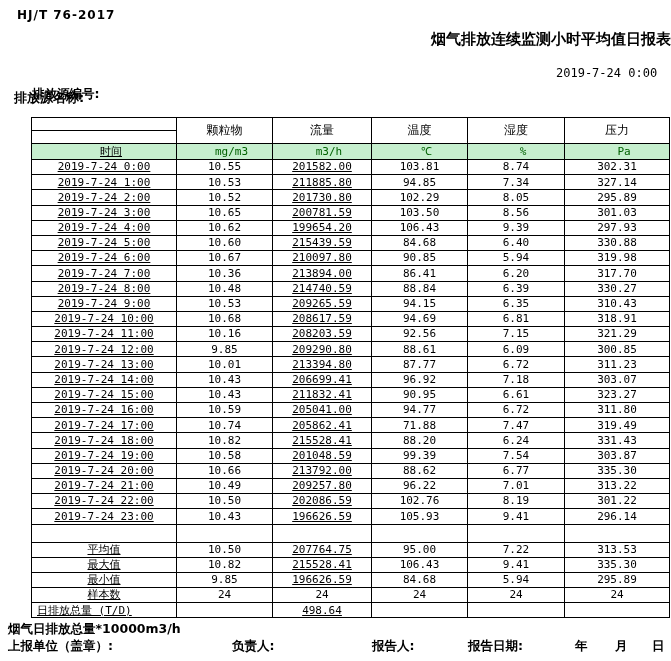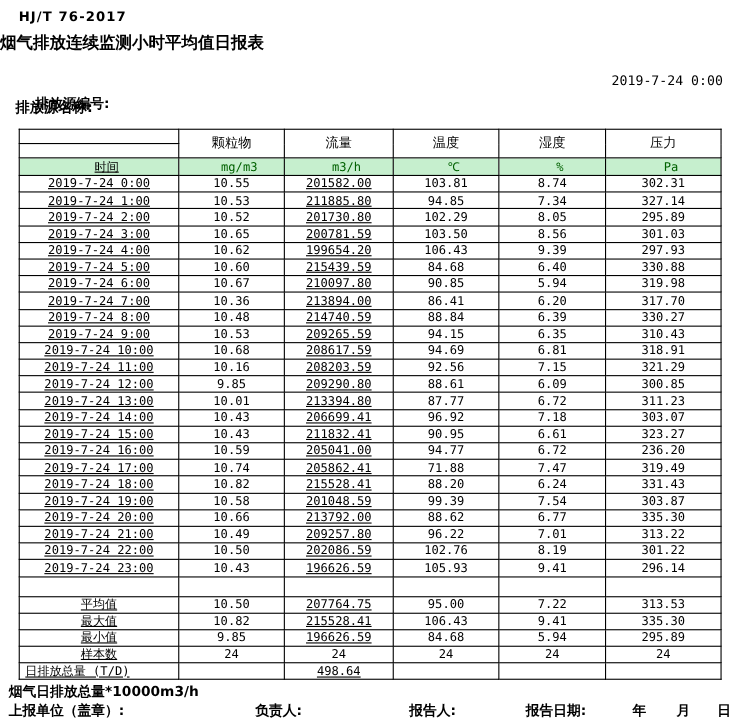--- a/index.html
+++ b/index.html
@@ -13,31 +13,31 @@
   .page { position: relative; width: 671px; height: 661px; }
 
   .standard-code {
     position: absolute; left: 17px; top: 8px;
     font-weight: bold; font-size: 12px;
     font-family: "DejaVu Sans", sans-serif;
     letter-spacing: 1px;
   }
   .report-title {
     position: absolute; left: 0; top: 30px; width: 671px;
-    text-align: left; font-weight: bold; font-size: 15px;
+    text-align: right; font-weight: bold; font-size: 15px;
   }
   .meta-label-1 { position: absolute; left: 14px; top: 64px; font-weight: bold; font-size: 13px; margin-top: 25px; }
   .meta-label-2 { position: absolute; left: 32px; top: 86px; font-weight: bold; font-size: 12.5px; }
   .report-datetime {
     position: absolute; left: 556px; top: 66px;
     font-size: 12px; font-family: "DejaVu Sans Mono", monospace;
   }
 
   table.report {
-    position: absolute; left: 17px; top: 117px;
+    position: absolute; left: 31px; top: 117px;
     border-collapse: collapse;
     table-layout: fixed;
   }
   table.report td {
     border: 1px solid #000;
     padding: 0;
     text-align: center;
     vertical-align: middle;
     font-size: 11px;
     line-height: 1.05;
@@ -70,21 +70,21 @@
 
   .footer-note {
     position: absolute; left: 8px; top: 621px;
     font-weight: bold; font-size: 12.5px;
   }
   .sign-row { position: absolute; left: 0; top: 638px; width: 568px; height: 18px; }
   .sign-row span { position: absolute; font-weight: bold; font-size: 12.5px; white-space: nowrap; }
   .lbl-unit   { left: 8px; }
   .lbl-resp   { left: 232px; }
   .lbl-report { left: 372px; }
-  .lbl-date   { left: 478px; }
+  .lbl-date   { left: 468px; }
   .lbl-year   { left: 575px; }
   .lbl-month  { left: 615px; }
   .lbl-day    { left: 652px; }
 </style>
 </head>
 <body>
 
 <div class="page">
 
   <div class="standard-code">HJ/T  76-2017</div>
@@ -251,21 +251,21 @@
           <td>90.95</td>
           <td>6.61</td>
           <td>323.27</td>
         </tr>
         <tr>
           <td class="u">2019-7-24 16:00</td>
           <td>10.59</td>
           <td class="u">205041.00</td>
           <td>94.77</td>
           <td>6.72</td>
-          <td>236.20</td>
+          <td>311.80</td>
         </tr>
         <tr>
           <td class="u">2019-7-24 17:00</td>
           <td>10.74</td>
           <td class="u">205862.41</td>
           <td>71.88</td>
           <td>7.47</td>
           <td>319.49</td>
         </tr>
         <tr>

